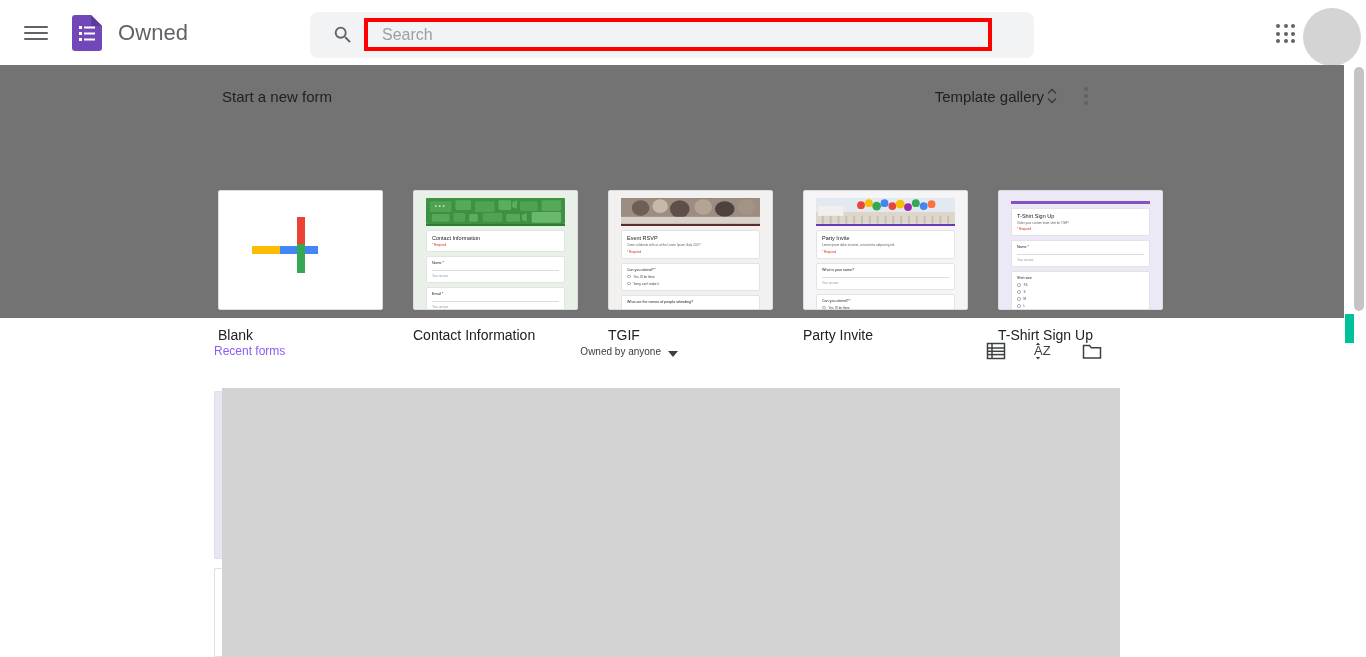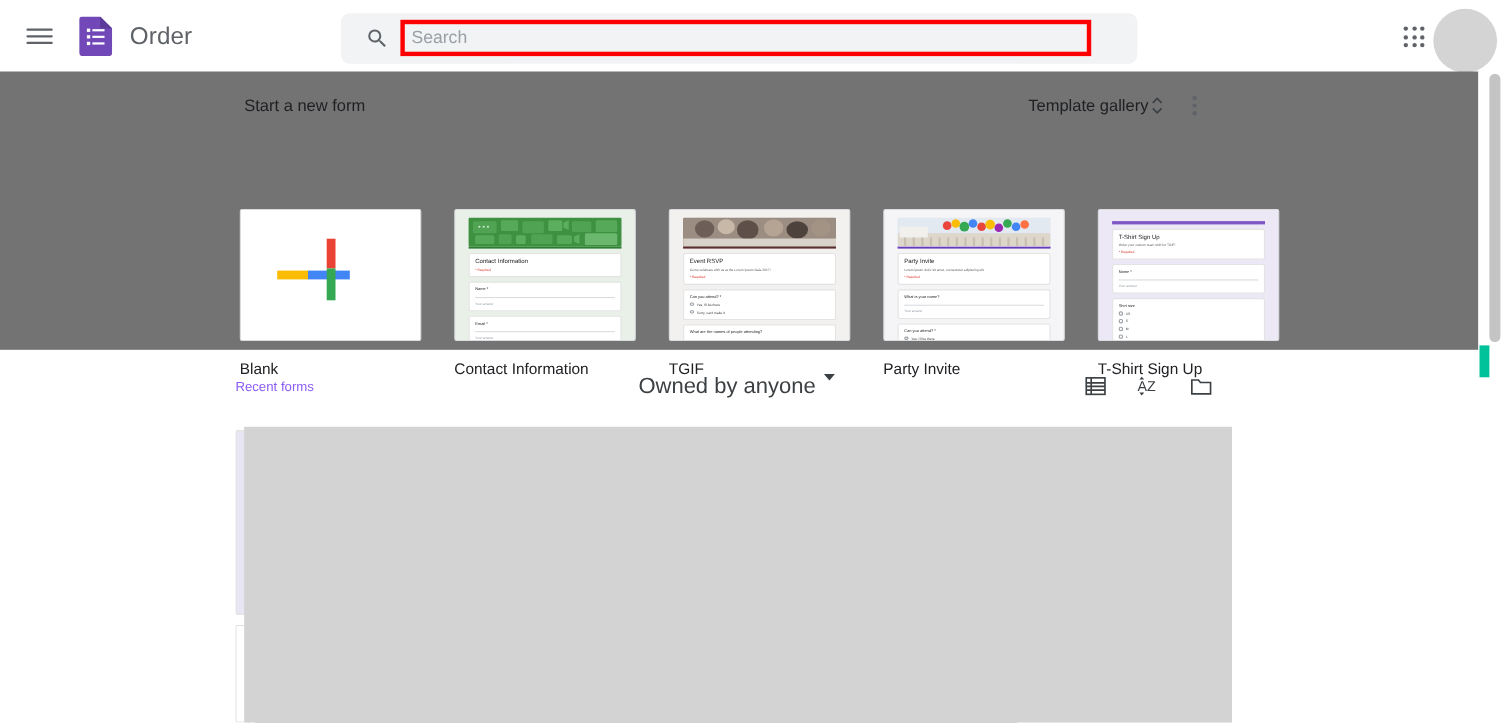--- a/index.html
+++ b/index.html
@@ -28,21 +28,21 @@
     background:#f1f3f4; border-radius:8px; display:flex; align-items:center;
   }
   .search-icon { margin-left:22px; width:22px; height:22px; flex:none; }
   .search-hl {
     position:absolute; left:54px; top:6px; width:628px; height:33px;
     border:4px solid #ff0000; background:#f1f3f4; display:flex; align-items:center;
   }
   .search-input {
     width:100%; height:100%; border:none; outline:none; background:transparent;
     font-family:"Liberation Sans", sans-serif; font-size:16px; color:#202124;
-    padding-left:6px;
+    padding-left:14px;
   }
   .search-input::placeholder { color:#9aa0a6; }
 
   .apps-grid {
     position:absolute; right:68px; top:22px; width:24px; height:24px;
     display:grid; grid-template-columns:repeat(3,1fr); grid-template-rows:repeat(3,1fr);
     gap:3px; padding:2px; cursor:pointer;
   }
   .apps-grid span { width:4px; height:4px; border-radius:50%; background:#5f6368; }
   .avatar {
@@ -95,22 +95,22 @@
   .mini-radio { width:3.5px; height:3.5px; border:0.5px solid #9aa0a6; border-radius:50%; flex:none; }
   .mini-opt-t { font-size:3px; color:#3c4043; }
   .mini-accent { height:2px; }
 
   
   .recent-bar {
     position:absolute; top:336px; left:214px; width:890px; height:30px;
     display:flex; align-items:center;
   }
   .recent-title { font-size:12px; color:#8b5cf6; }
-  .owner-sel { margin-left:295px; font-size:20px; color:#3c4043; cursor:pointer;
-    display:flex; align-items:flex-start; gap:7px; }
+  .owner-sel { margin-left:295px; font-size:10px; color:#3c4043; cursor:pointer;
+    display:flex; align-items:flex-end; gap:7px; }
   .caret-dn { width:0; height:0; border-left:5px solid transparent;
     border-right:5px solid transparent; border-top:6px solid #3c4043; }
   .recent-icons { margin-left:auto; display:flex; align-items:center; gap:24px; }
   .r-icon { width:24px; height:24px; cursor:pointer; }
 
   .loading-block {
     position:absolute; top:388px; left:222px; width:898px; height:269px;
     background:#d3d3d3;
   }
   .ghost-card-a {
@@ -157,21 +157,21 @@
           <path d="M3 0h16l11 11v22a3 3 0 0 1-3 3H3a3 3 0 0 1-3-3V3a3 3 0 0 1 3-3z" fill="#7248b9"></path>
           <path d="M19 0l11 11H19z" fill="#5b3a99"></path>
           <rect x="7" y="11" width="3" height="3" fill="#fff"></rect>
           <rect x="12" y="11.5" width="11" height="2" fill="#fff"></rect>
           <rect x="7" y="17" width="3" height="3" fill="#fff"></rect>
           <rect x="12" y="17.5" width="11" height="2" fill="#fff"></rect>
           <rect x="7" y="23" width="3" height="3" fill="#fff"></rect>
           <rect x="12" y="23.5" width="11" height="2" fill="#fff"></rect>
         </svg>
       </div>
-      <div class="app-title">Order</div>
+      <div class="app-title">Owned</div>
     </div>
 
     <div class="search-shell">
       <div class="search-icon">
         <svg width="22" height="22" viewBox="0 0 24 24" fill="#5f6368">
           <path d="M15.5 14h-.79l-.28-.27A6.47 6.47 0 0 0 16 9.5 6.5 6.5 0 1 0 9.5 16c1.61 0 3.09-.59 4.23-1.57l.27.28v.79l5 4.99L20.49 19l-4.99-5zm-6 0C7.01 14 5 11.99 5 9.5S7.01 5 9.5 5 14 7.01 14 9.5 11.99 14 9.5 14z"></path>
         </svg>
       </div>
       <div class="search-hl">
         <input class="search-input" type="text" placeholder="Search" style="">

